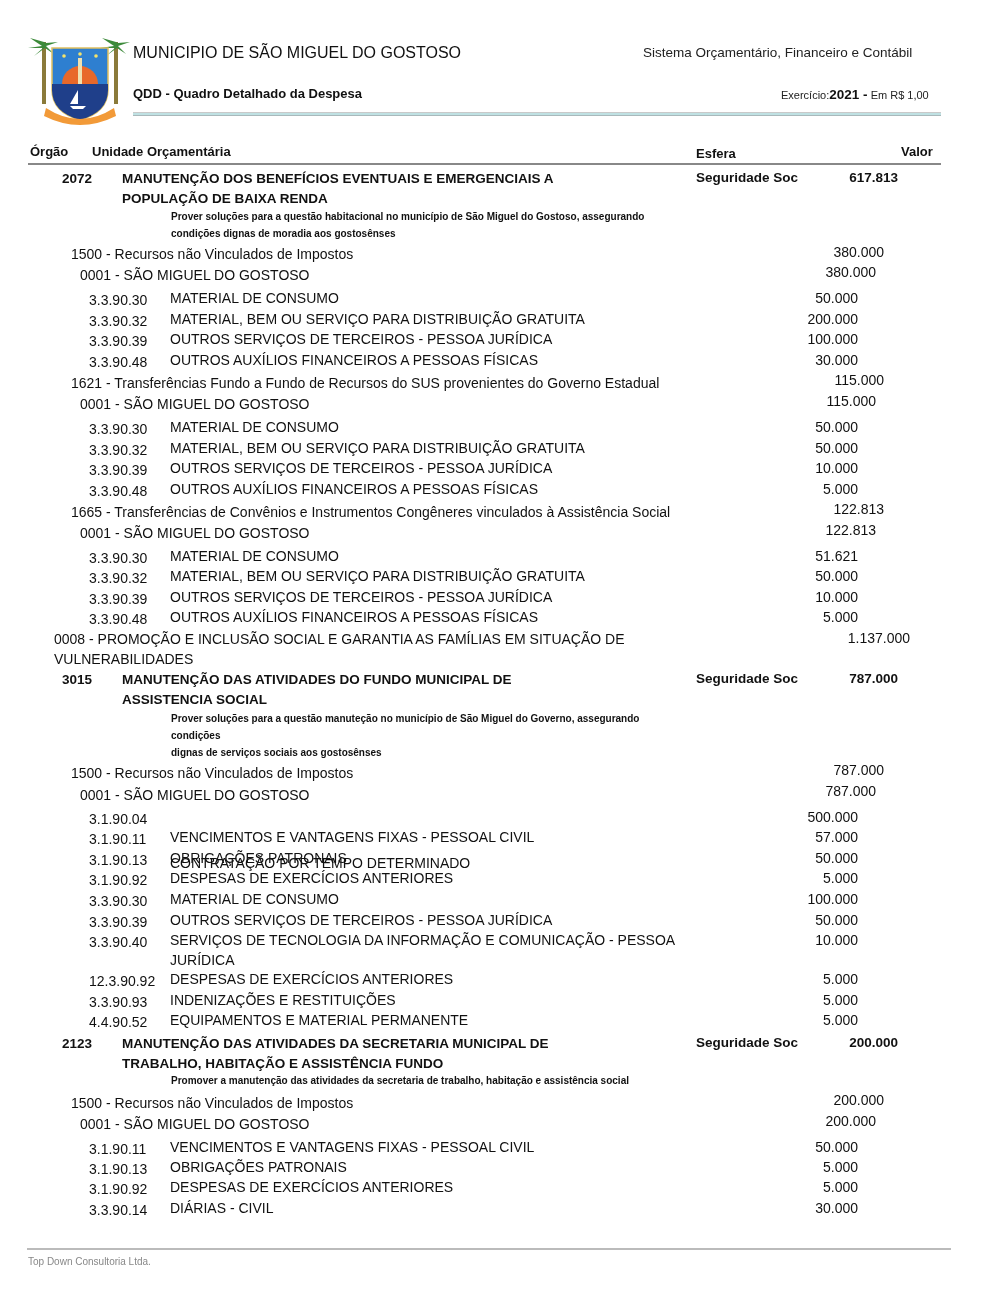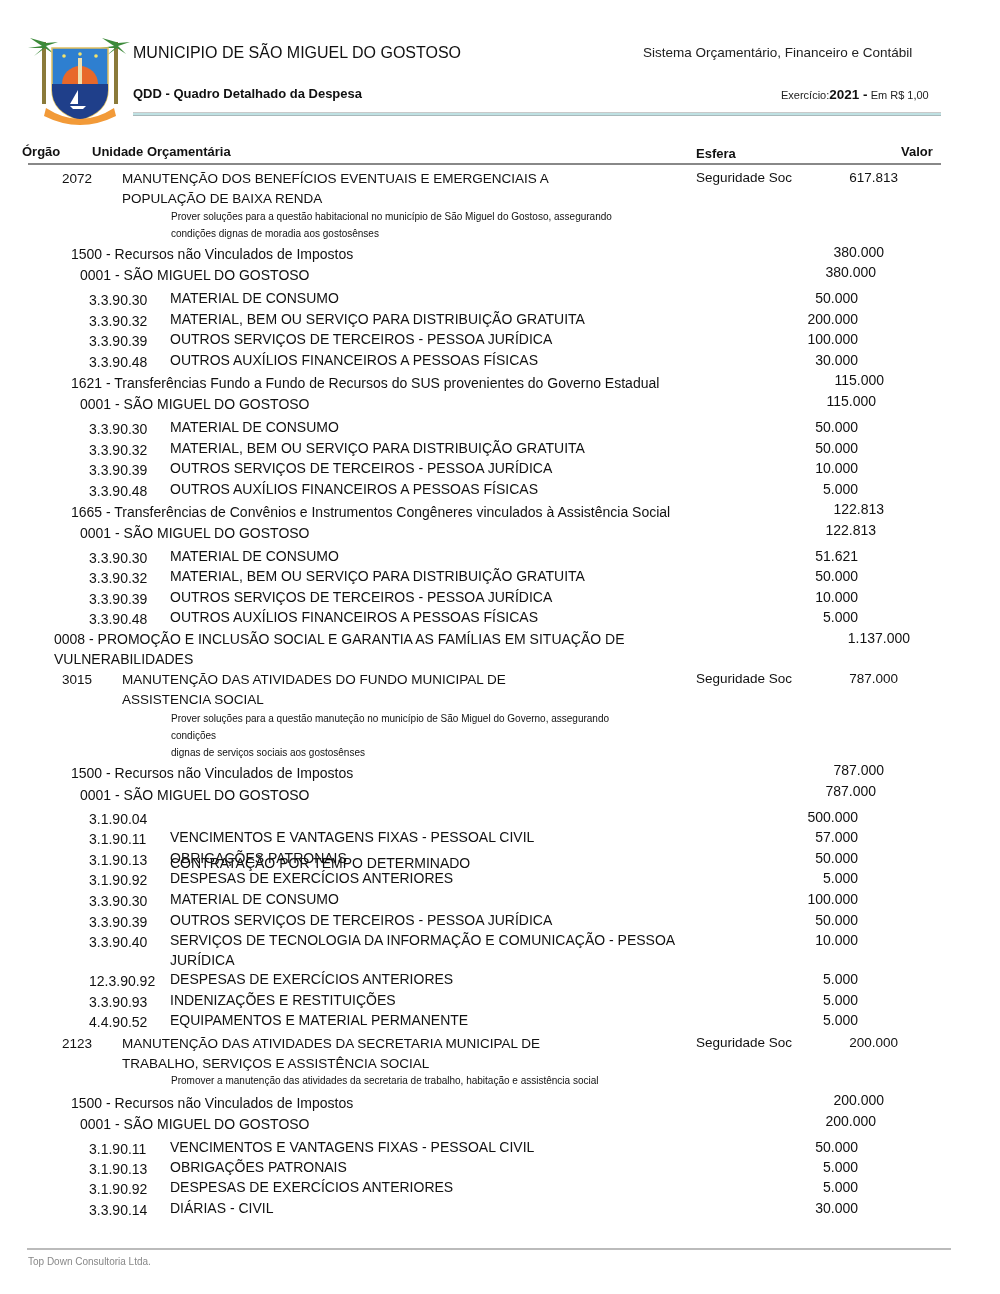--- a/index.html
+++ b/index.html
@@ -9,22 +9,22 @@
   .logo { position: absolute; left: 28px; top: 34px; width: 104px; height: 92px; }
   .title { left: 133px; top: 44px; font-size: 16px; color: #111; }
   .system { left: 643px; top: 45px; font-size: 13.5px; color: #222; }
   .subtitle { left: 133px; top: 86px; font-size: 13px; font-weight: bold; }
   .exercicio { left: 781px; top: 87px; font-size: 11px; color: #222; }
   .exercicio b { font-size: 13.5px; color: #111; }
   .hdr-line { position: absolute; left: 133px; top: 112px; width: 808px; height: 4px; background: #bfe1e3; border-bottom: 1px solid #a9b9bb; border-top: 1px solid #c9c9c9; }
   .th { top: 144px; font-size: 13px; font-weight: bold; }
   .th-line { position: absolute; left: 28px; top: 163px; width: 913px; height: 2px; background: #888; }
   .t-normal { font-size: 14px; color: #111; }
-  .t-bold { font-size: 13.5px; font-weight: normal; }
-  .t-desc { font-size: 10px; font-weight: normal; padding-left: 48px; }
+  .t-bold { font-size: 13.5px; font-weight: bold; }
+  .t-desc { font-size: 10px; font-weight: bold; padding-left: 48px; }
   .num { text-align: right; font-size: 14px; }
   .footer-line { position: absolute; left: 27px; top: 1248px; width: 924px; height: 2px; background: #bbb; }
   .footer { left: 28px; top: 1256px; font-size: 10px; color: #888; }
 </style>
 </head>
 <body>
 
 <div class="logo">
   <svg width="104" height="92" viewBox="0 0 104 92">
     <rect x="14" y="8" width="4" height="62" fill="#8a7a3a"></rect>
@@ -48,21 +48,21 @@
 
 <div class="abs title">MUNICIPIO DE SÃO MIGUEL DO GOSTOSO</div>
 <div class="abs system">Sistema Orçamentário, Financeiro e Contábil</div>
 <div class="abs subtitle">QDD - Quadro Detalhado da Despesa</div>
 <div class="abs exercicio">
   <span>Exercício:</span><b>2021 -</b>
   <span>Em R$ 1,00</span>
 </div>
 <div class="hdr-line"></div>
 
-<div class="abs th" style="left:22px">Órgão</div>
+<div class="abs th" style="left:30px">Órgão</div>
 <div class="abs th" style="left:92px">Unidade Orçamentária</div>
 <div class="abs th" style="left:696px; top:146px">Esfera</div>
 <div class="abs th" style="left:901px">Valor</div>
 <div class="th-line"></div>
 
 <div id="rows">
     <div class="abs t-bold" style="left:62px;top:171px">2072</div>
     <div class="abs t-bold" style="left:122px;top:171px">MANUTENÇÃO DOS BENEFÍCIOS EVENTUAIS E EMERGENCIAIS A</div>
     <div class="abs t-bold" style="left:122px;top:191px">POPULAÇÃO DE BAIXA RENDA</div>
     <div class="abs t-bold" style="left:696px;top:170px;width:104px;overflow:hidden">Seguridade Soc</div>
@@ -158,21 +158,21 @@
     <div class="abs t-normal" style="left:170px;top:971px">DESPESAS DE EXERCÍCIOS ANTERIORES</div>
     <div class="abs num" style="left:754px;top:971px;width:104px">5.000</div>
     <div class="abs t-normal" style="left:89px;top:994px">3.3.90.93</div>
     <div class="abs t-normal" style="left:170px;top:992px">INDENIZAÇÕES E RESTITUIÇÕES</div>
     <div class="abs num" style="left:754px;top:992px;width:104px">5.000</div>
     <div class="abs t-normal" style="left:89px;top:1014px">4.4.90.52</div>
     <div class="abs t-normal" style="left:170px;top:1012px">EQUIPAMENTOS E MATERIAL PERMANENTE</div>
     <div class="abs num" style="left:754px;top:1012px;width:104px">5.000</div>
     <div class="abs t-bold" style="left:62px;top:1036px">2123</div>
     <div class="abs t-bold" style="left:122px;top:1036px">MANUTENÇÃO DAS ATIVIDADES DA SECRETARIA MUNICIPAL DE</div>
-    <div class="abs t-bold" style="left:122px;top:1056px">TRABALHO, SERVIÇOS E ASSISTÊNCIA SOCIAL</div>
+    <div class="abs t-bold" style="left:122px;top:1056px">TRABALHO, HABITAÇÃO E ASSISTÊNCIA FUNDO</div>
     <div class="abs t-bold" style="left:696px;top:1035px;width:104px;overflow:hidden">Seguridade Soc</div>
     <div class="abs t-bold" style="left:798px;top:1035px;width:100px;text-align:right">200.000</div>
     <div class="abs t-desc" style="left:123px;top:1075px">Promover a manutenção das atividades da secretaria de trabalho, habitação e assistência social</div>
     <div class="abs t-normal" style="left:71px;top:1095px">1500 - Recursos não Vinculados de Impostos</div>
     <div class="abs num" style="left:780px;top:1092px;width:104px">200.000</div>
     <div class="abs t-normal" style="left:80px;top:1116px">0001 - SÃO MIGUEL DO GOSTOSO</div>
     <div class="abs num" style="left:772px;top:1113px;width:104px">200.000</div>
     <div class="abs t-normal" style="left:89px;top:1141px">3.1.90.11</div>
     <div class="abs t-normal" style="left:170px;top:1139px">VENCIMENTOS E VANTAGENS FIXAS - PESSOAL CIVIL</div>
     <div class="abs num" style="left:754px;top:1139px;width:104px">50.000</div>

